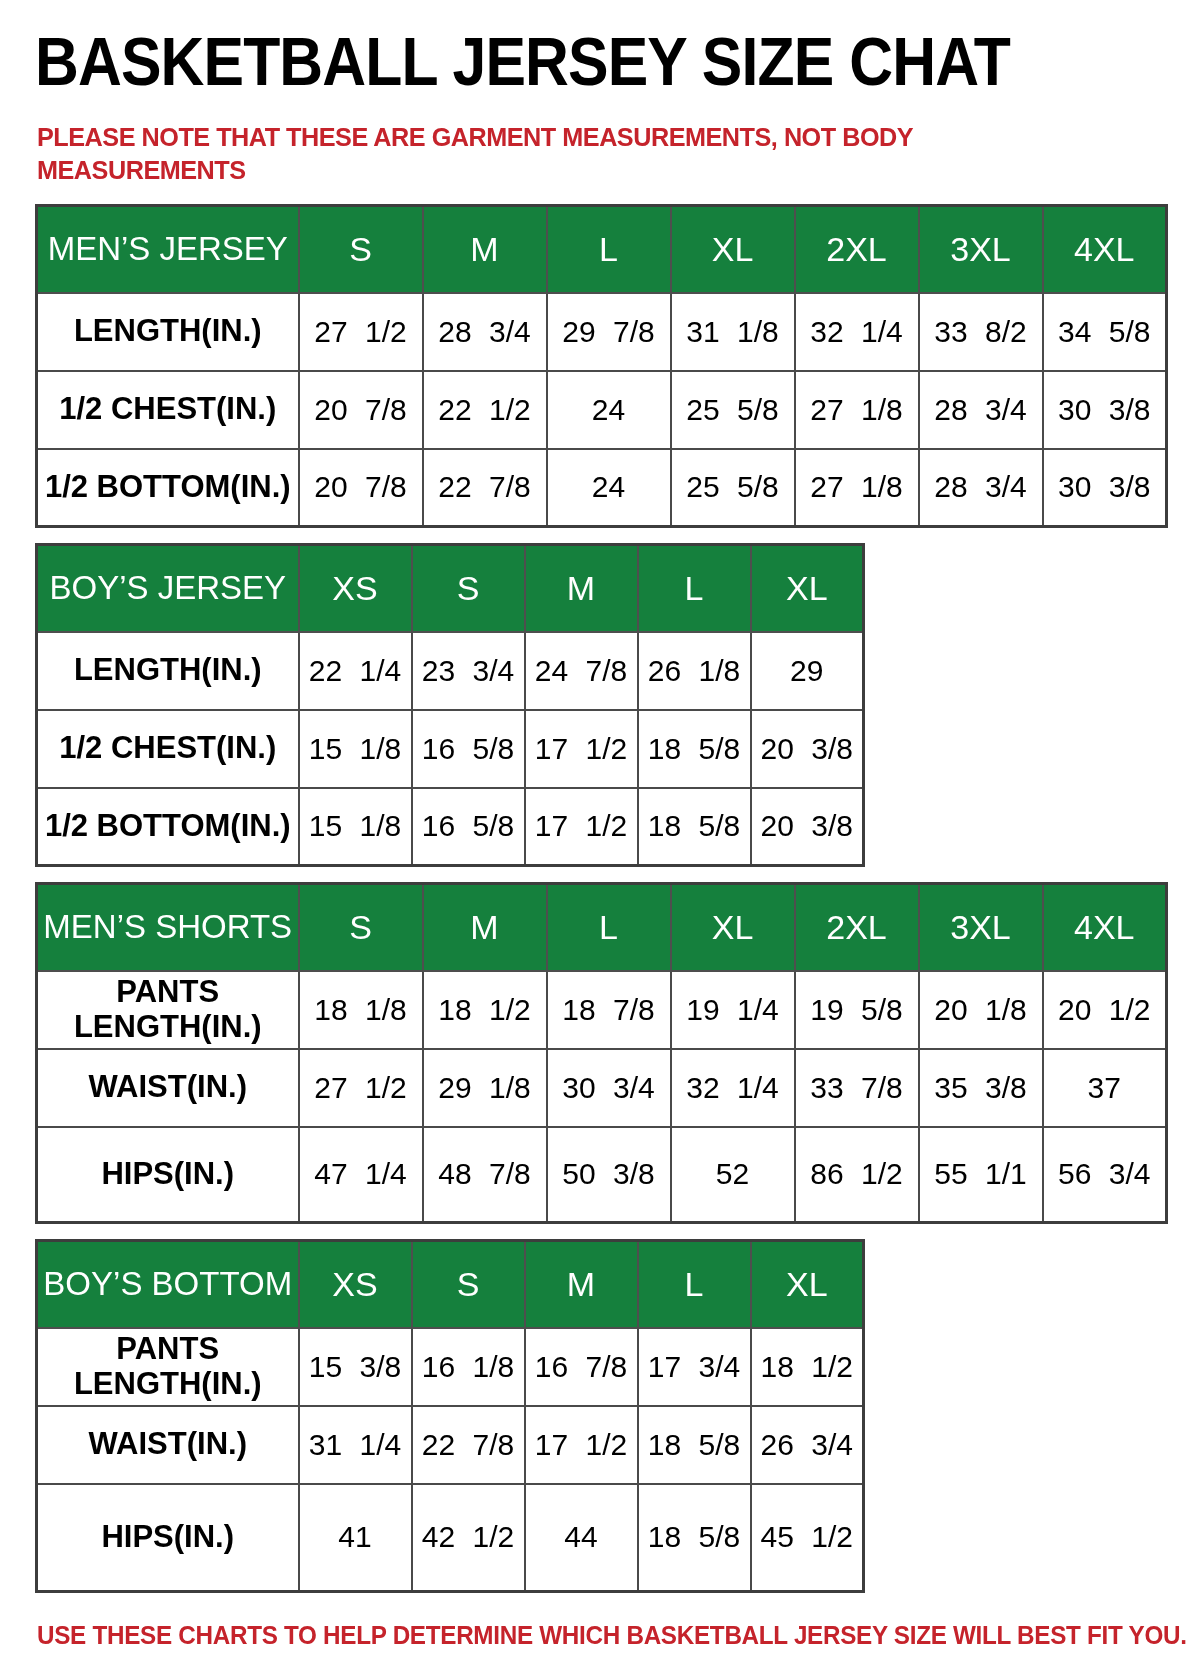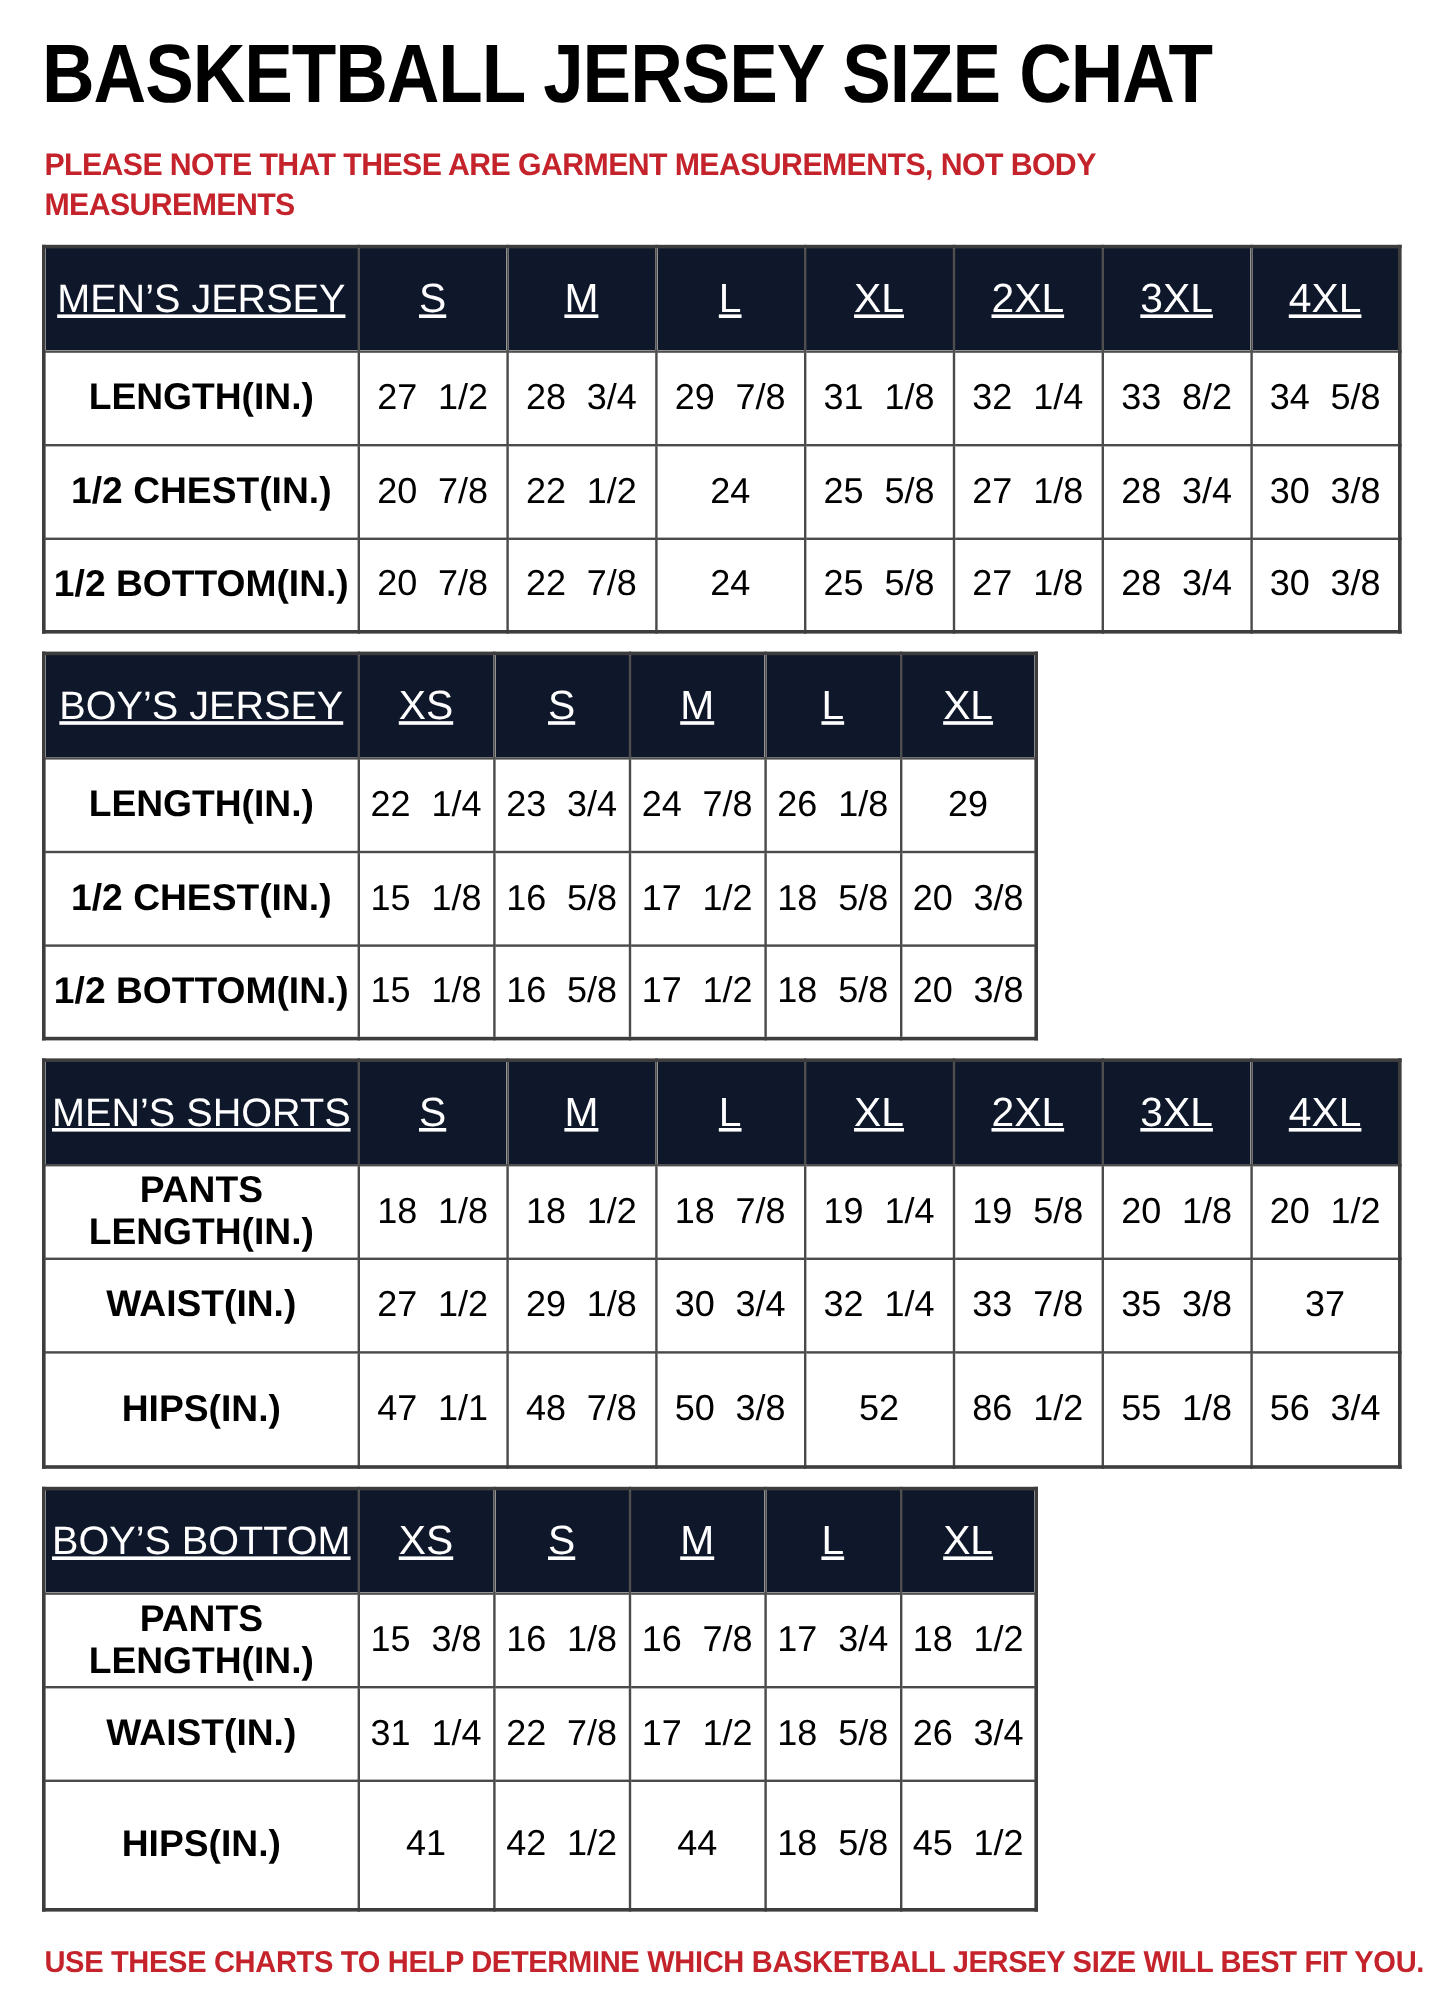--- a/index.html
+++ b/index.html
@@ -41,27 +41,26 @@
     margin: 0 0 15px 0;
   }
   .size-table th, .size-table td {
     border: 2px solid #4a4a4a;
     text-align: center;
     vertical-align: middle;
     padding: 0 2px;
     overflow: hidden;
   }
   .size-table thead th {
-    background: #0f172a;
+    background: #15803d;
     color: #ffffff;
     font-weight: normal;
     font-size: 34px;
     height: 87px;
     border-color: #4e4e4e;
-    text-decoration: underline;
   }
   .size-table thead th.label-col { font-size: 33px; }
   .size-table td {
     font-size: 30px;
     height: 78px;
     word-spacing: 9px;
     font-weight: normal;
   }
   .size-table td.row-label {
     font-weight: bold;
@@ -209,26 +208,26 @@
             <td>27 1/2</td>
             <td>29 1/8</td>
             <td>30 3/4</td>
             <td>32 1/4</td>
             <td>33 7/8</td>
             <td>35 3/8</td>
             <td>37</td>
           </tr>
           <tr>
             <td class="row-label">HIPS(IN.)</td>
-            <td>47 1/1</td>
+            <td>47 1/4</td>
             <td>48 7/8</td>
             <td>50 3/8</td>
             <td>52</td>
             <td>86 1/2</td>
-            <td>55 1/8</td>
+            <td>55 1/1</td>
             <td>56 3/4</td>
           </tr>
         </tbody>
       </table>
       <table class="size-table t3">
         <thead>
           <tr>
             <th class="label-col">BOY’S BOTTOM</th>
             <th>XS</th>
             <th>S</th>

